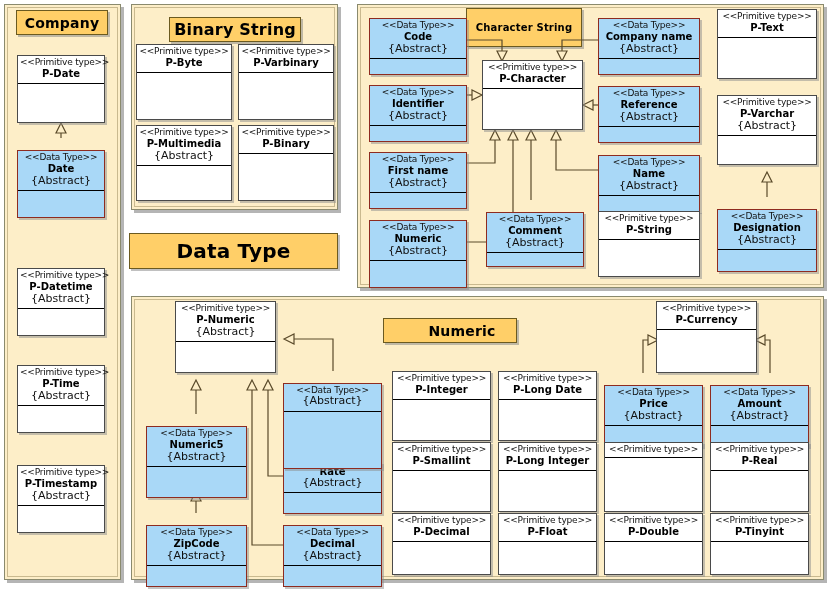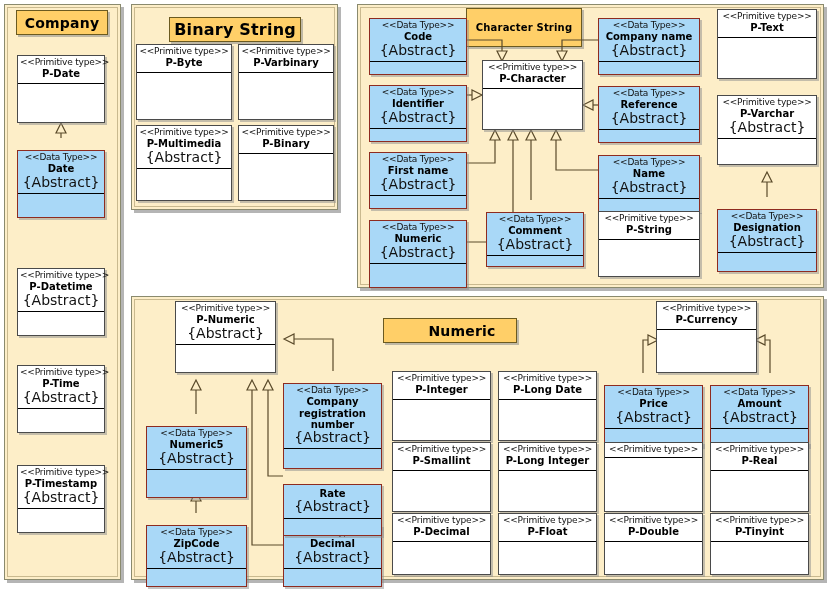--- a/index.html
+++ b/index.html
@@ -74,21 +74,21 @@
     letter-spacing: -0.2px;
   }
   .cls .nm {
     font-size: 10px;
     font-weight: bold;
     color: #000;
     line-height: 1.12;
     padding-top: 1px;
   }
   .cls .abs {
-    font-size: 14px;
+    font-size: 11px;
     color: #111;
     line-height: 1.1;
   }
   .cls .body {
     flex: 1 1 auto;
     min-height: 10px;
   }
 
   
   .wires {
@@ -194,20 +194,21 @@
   </div>
 
   <div class="cls" style="left:238px; top:125px; width:96px; height:76px;">
     <div class="head">
       <div class="stereo">&lt;&lt;Primitive type&gt;&gt;</div>
       <div class="nm">P-Binary</div>
     </div>
     <div class="body"></div>
   </div>
 
+  <div class="plate" style="left:129px; top:233px; width:209px; height:36px; font-size:20px;">Data Type</div>
 
   <div class="pkg" style="left:357px; top:4px; width:467px; height:284px;">
     <div class="pkg-inner-edge"></div>
   </div>
   <div class="plate" style="left:466px; top:8px; width:116px; height:39px; font-size:10px;">Character String</div>
 
   <div class="cls dt" style="left:369px; top:6px; width:98px; height:57px;">
     <div class="head">
       <div class="stereo">&lt;&lt;Data Type&gt;&gt;</div>
       <div class="nm">Code</div>
@@ -349,27 +350,26 @@
       <div class="stereo">&lt;&lt;Data Type&gt;&gt;</div>
       <div class="nm">ZipCode</div>
       <div class="abs">{Abstract}</div>
     </div>
     <div class="body"></div>
   </div>
 
   <div class="cls dt" style="left:283px; top:371px; width:99px; height:86px; z-index:7;">
     <div class="head">
       <div class="stereo">&lt;&lt;Data Type&gt;&gt;</div>
-      <div class="nm">Company registration number</div>
-      <div class="abs">{Abstract}</div>
-    </div>
-    <div class="body"></div>
-  </div>
-
-  <div class="cls dt" style="left:283px; top:472px; width:99px; height:52px; z-index:6;">
+      <div class="abs">{Abstract}</div>
+    </div>
+    <div class="body"></div>
+  </div>
+
+  <div class="cls dt" style="left:283px; top:450px; width:99px; height:52px; z-index:6;">
     <div class="head">
       <div class="nm">Rate</div>
       <div class="abs">{Abstract}</div>
     </div>
     <div class="body"></div>
   </div>
 
   <div class="cls dt" style="left:283px; top:513px; width:99px; height:62px;">
     <div class="head">
       <div class="stereo">&lt;&lt;Data Type&gt;&gt;</div>

